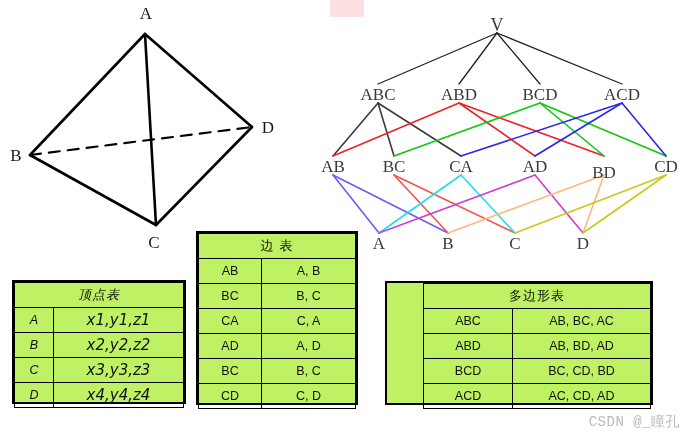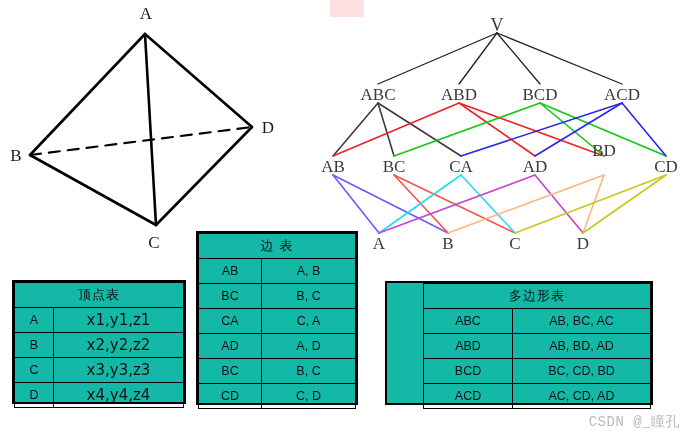--- a/index.html
+++ b/index.html
@@ -36,21 +36,21 @@
     width: 34px;
     height: 17px;
     background: #fde0e2;
   }
 
   
   .tbl {
     position: absolute;
     border: 2px solid #000000;
     border-collapse: collapse;
-    background: #14b8a6;
+    background: #bef264;
     font-family: "Liberation Sans", sans-serif;
     font-size: 12.5px;
     color: #111111;
   }
   .tbl table {
     border-collapse: collapse;
     width: 100%;
     height: 100%;
   }
   .tbl td {
@@ -59,21 +59,21 @@
     vertical-align: middle;
     padding: 0;
     white-space: nowrap;
   }
   .tbl .title-cell {
     font-family: "DejaVu Sans", sans-serif;
     font-size: 13px;
     letter-spacing: 1px;
   }
 
-  #vertex-table { left: 12px; top: 280px; width: 170px; height: 120px; }
+  #vertex-table { left: 12px; top: 280px; width: 170px; height: 120px; font-style: italic; }
   #vertex-table td { height: 24px; }
   #vertex-table td.key { width: 38px; }
   #vertex-table td.val { font-family: "DejaVu Sans", sans-serif; font-size: 15px; }
 
   #edge-table { left: 196px; top: 231px; width: 158px; height: 170px; }
   #edge-table td { height: 24px; }
   #edge-table td.key { width: 62px; }
 
   #polygon-table { left: 385px; top: 281px; width: 228px; height: 120px; padding-left: 36px; }
   #polygon-table td { height: 24px; }
@@ -166,21 +166,21 @@
   <div id="graph-nodes">
       <div class="node root" style="left: 497px; top: 25px;">V</div>
       <div class="node" style="left: 378px; top: 94px;">ABC</div>
       <div class="node" style="left: 459px; top: 94px;">ABD</div>
       <div class="node" style="left: 540px; top: 94px;">BCD</div>
       <div class="node" style="left: 622px; top: 94px;">ACD</div>
       <div class="node" style="left: 333px; top: 166px;">AB</div>
       <div class="node" style="left: 394px; top: 166px;">BC</div>
       <div class="node" style="left: 461px; top: 166px;">CA</div>
       <div class="node" style="left: 535px; top: 166px;">AD</div>
-      <div class="node" style="left: 604px; top: 150px;">BD</div>
+      <div class="node" style="left: 604px; top: 172px;">BD</div>
       <div class="node" style="left: 666px; top: 166px;">CD</div>
       <div class="node" style="left: 379px; top: 243px;">A</div>
       <div class="node" style="left: 448px; top: 243px;">B</div>
       <div class="node" style="left: 515px; top: 243px;">C</div>
       <div class="node" style="left: 583px; top: 243px;">D</div>
     </div>
 
   <div class="tbl" id="vertex-table">
     <table>
       <tbody>

